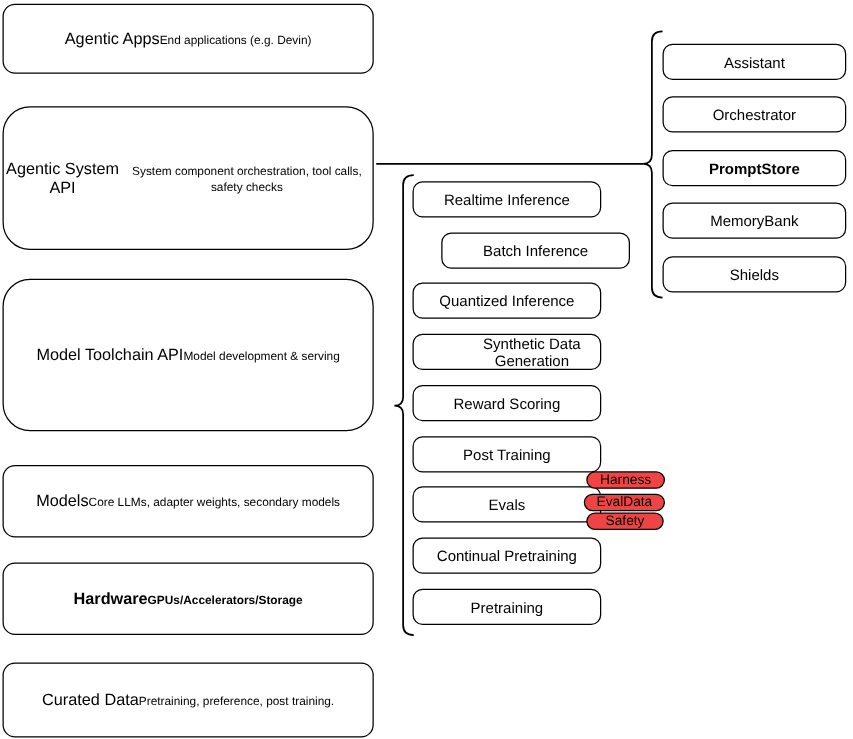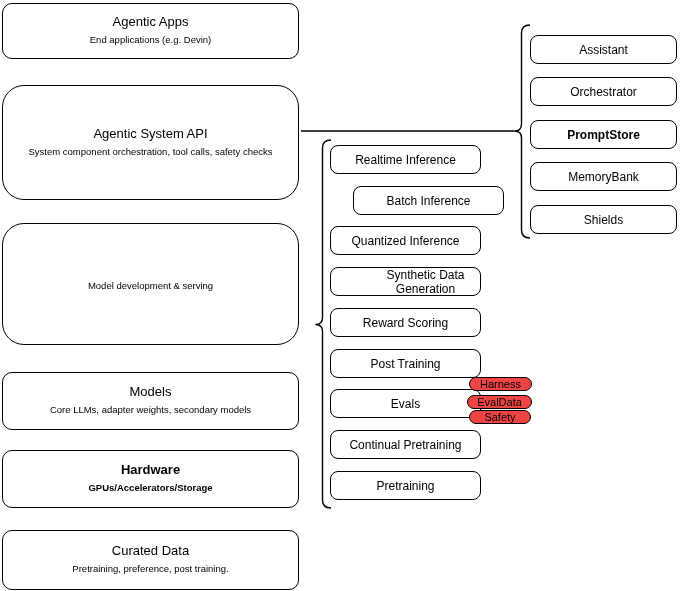--- a/index.html
+++ b/index.html
@@ -6,21 +6,21 @@
   .canvas {
     position: relative; width: 682px; height: 591px;
     background: #ffffff; color: #000;
     font-family: "Liberation Sans", sans-serif;
     overflow: hidden;
   }
   svg.overlay { position: absolute; left: 0; top: 0; z-index: 0; }
   .node {
     position: absolute; box-sizing: border-box; background: #fff;
     border: 1.5px solid #000;
-    display: flex; flex-direction: column; align-items: center; justify-content: center;
+    display: flex; align-items: center; justify-content: center;
     text-align: center; z-index: 1;
   }
   .lbox { left: 2px; width: 297px; }
   .lbox .title { font-size: 13px; line-height: 1.15; }
   .lbox .subtitle { font-size: 9.5px; line-height: 1.3; margin-top: 4px; }
   .mbox { left: 330px; width: 151px; height: 29px; border-radius: 8px; font-size: 12px; }
   .rbox { left: 530px; width: 147px; height: 29px; border-radius: 8px; font-size: 12px; }
   .pill {
     position: absolute; box-sizing: border-box; background: #ef4444;
     border: 1.3px solid #000; border-radius: 8px;
@@ -52,20 +52,21 @@
     <div class="title">Agentic Apps</div>
     <div class="subtitle">End applications (e.g. Devin)</div>
   </div>
 
   <div class="node lbox" style="top:85px;height:115px;border-radius:22px;">
     <div class="title">Agentic System API</div>
     <div class="subtitle">System component orchestration, tool calls, safety checks</div>
   </div>
 
   <div class="node lbox" style="top:223px;height:122px;border-radius:22px;">
+    <div class="title">Model Toolchain API</div>
     <div class="subtitle">Model development &amp; serving</div>
   </div>
 
   <div class="node lbox" style="top:372px;height:58px;border-radius:10px;">
     <div class="title">Models</div>
     <div class="subtitle">Core LLMs, adapter weights, secondary models</div>
   </div>
 
   <div class="node lbox" style="top:450px;height:58px;border-radius:10px;font-weight:bold;">
     <div class="title">Hardware</div>

